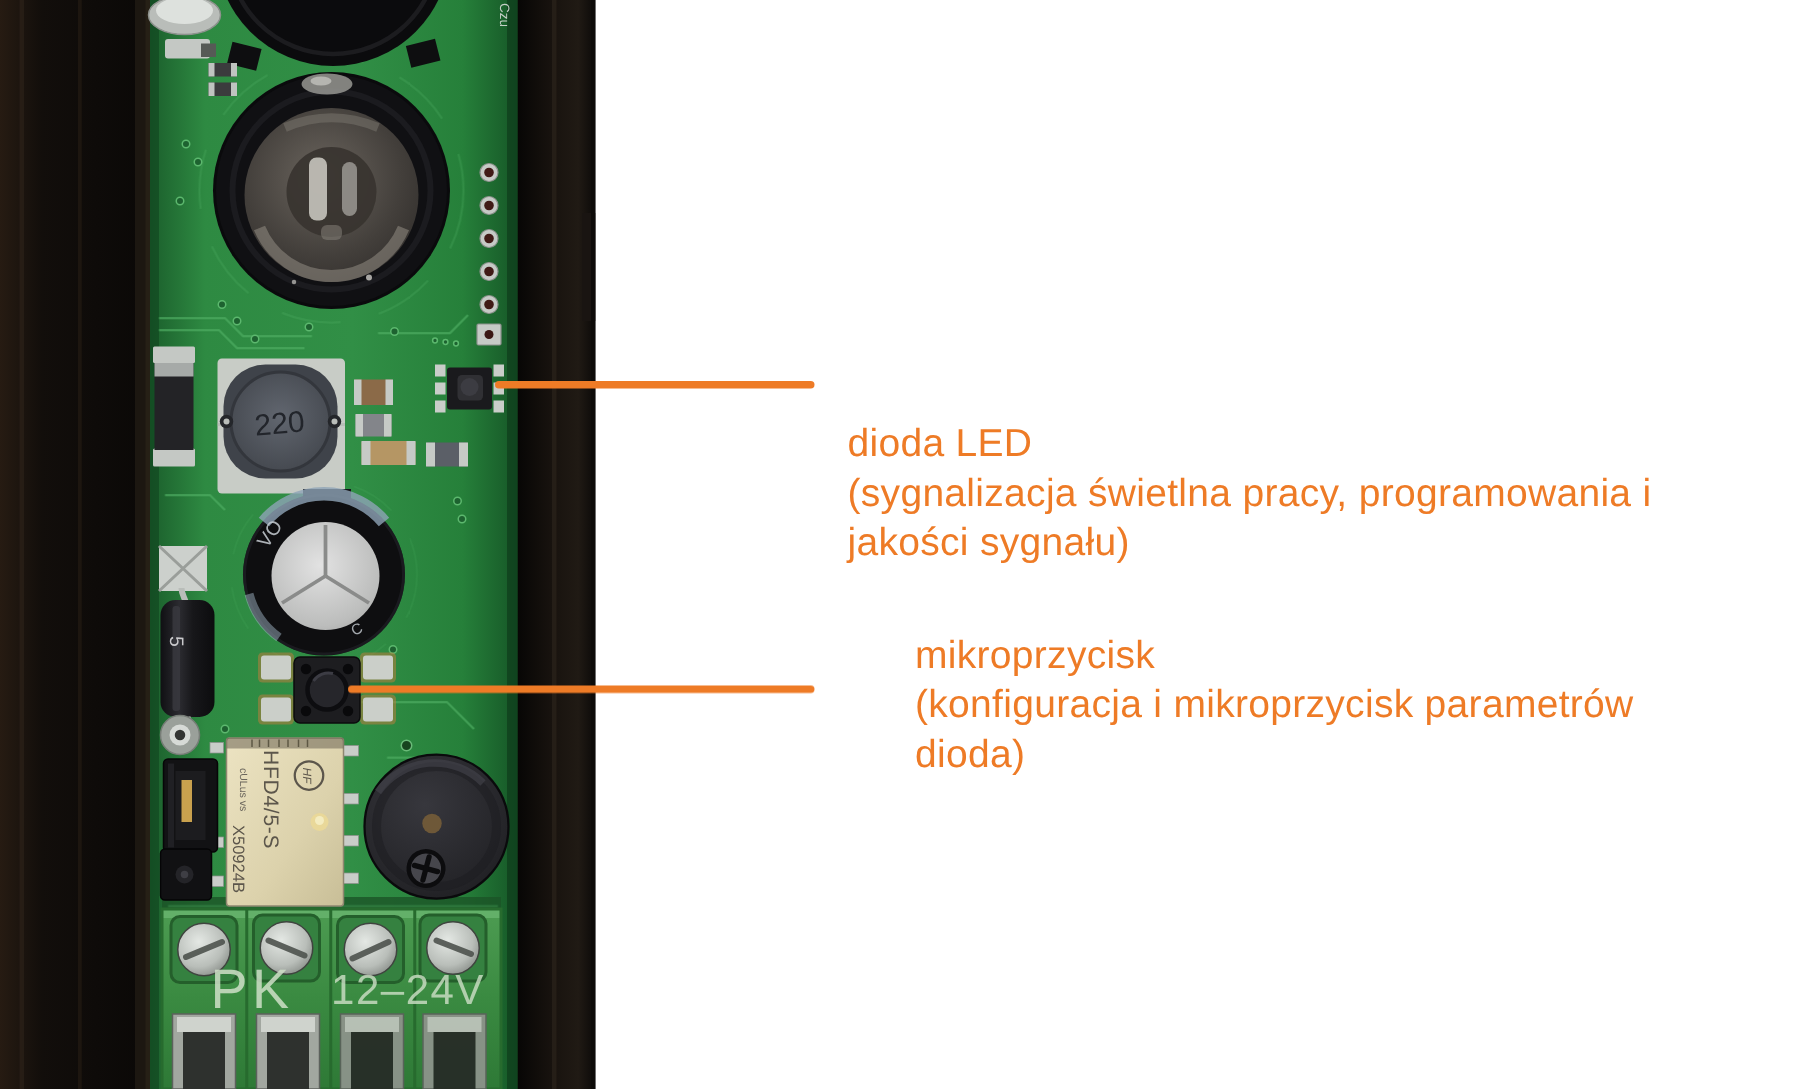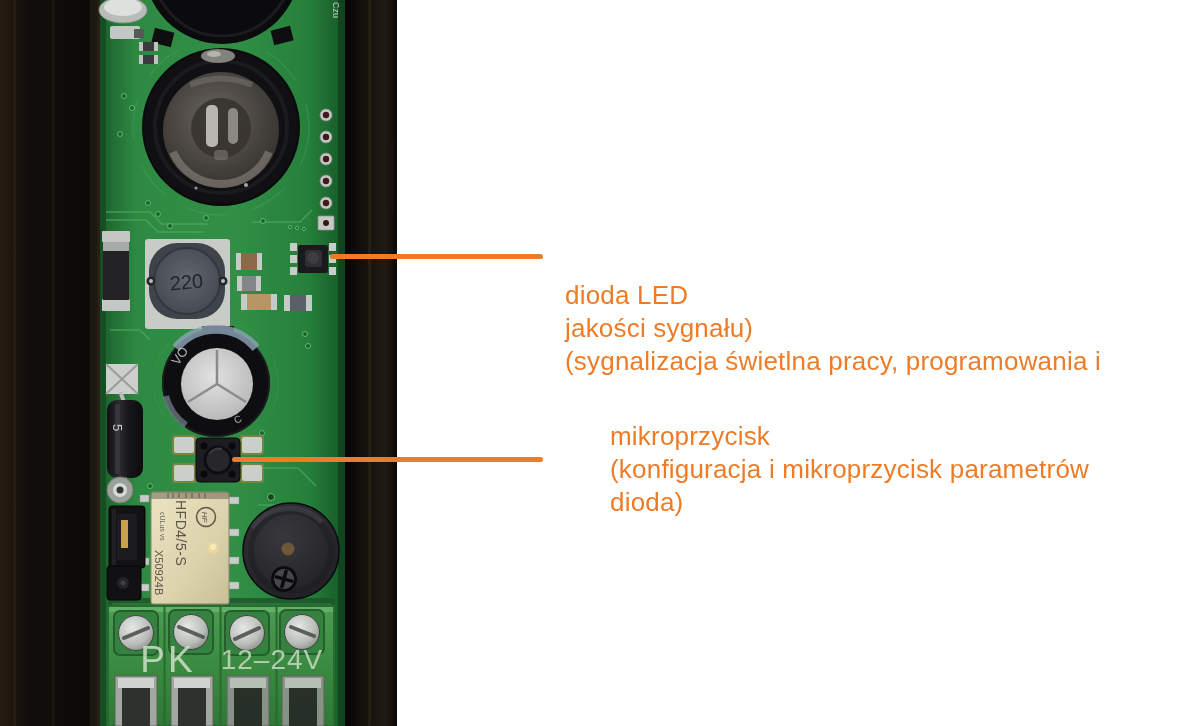--- a/index.html
+++ b/index.html
@@ -405,22 +405,22 @@
         </g>
       </g>
     </g>
   </svg>
 
   <div class="callout-line line-led"></div>
   <div class="callout-line line-btn"></div>
 
   <div class="annotation annotation-led">
     <div>dioda LED</div>
+    <div>(sygnalizacja świetlna pracy, programowania i</div>
     <div>jakości sygnału)</div>
-    <div>(sygnalizacja świetlna pracy, programowania i</div>
   </div>
 
   <div class="annotation annotation-btn">
     <div>mikroprzycisk</div>
     <div>(konfiguracja i mikroprzycisk parametrów</div>
     <div>dioda)</div>
   </div>
 
 </div>
 

